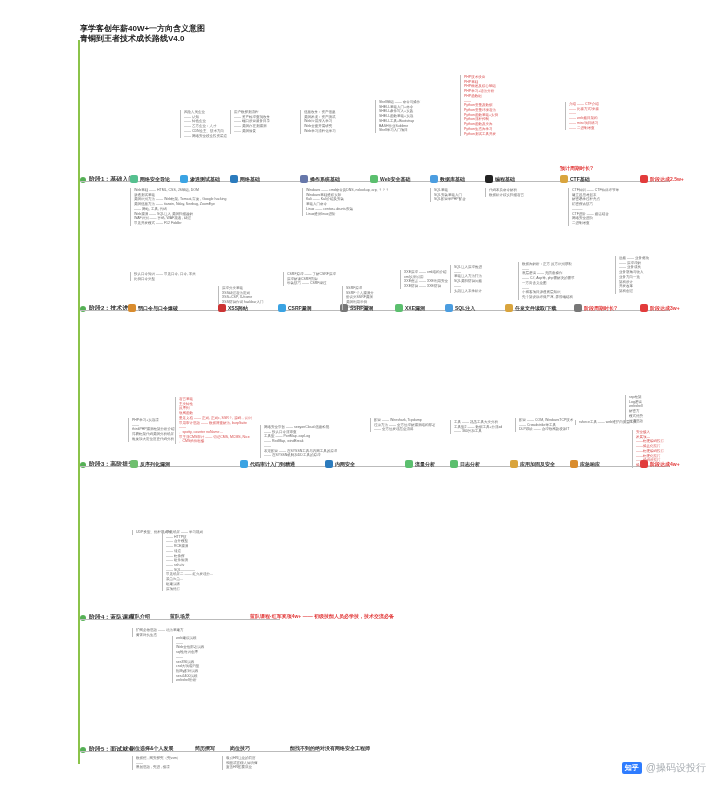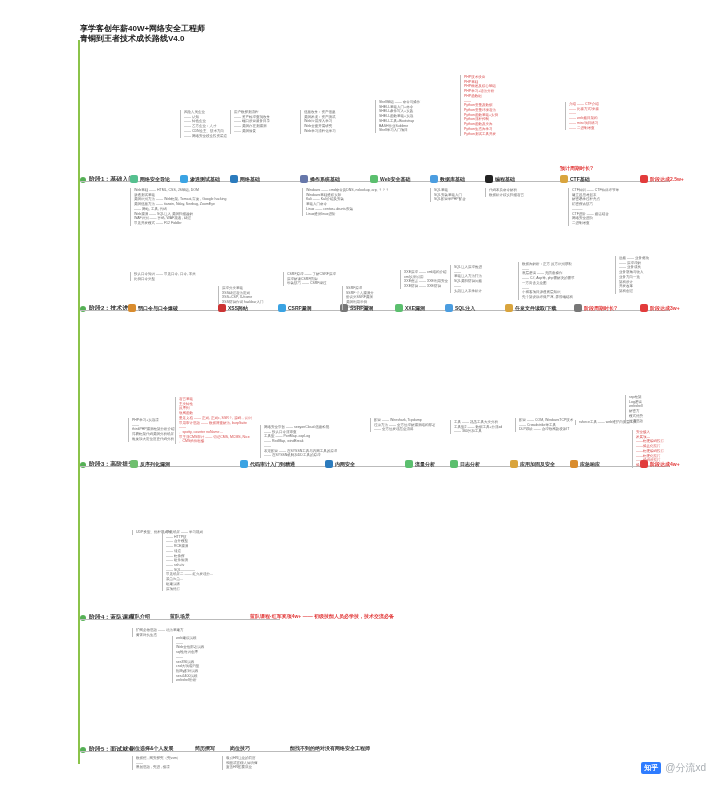--- a/index.html
+++ b/index.html
@@ -114,21 +114,21 @@
   }
 </style>
 </head>
 <body>
 
 <div class="canvas">
 
   <div class="spine"></div>
 
   <div class="title-block">
-    <div>享学客创年薪40W+网络安全工程师</div>
+    <div>享学客创年薪40W+一方向含义意图</div>
     <div>青铜到王者技术成长路线V4.0</div>
   </div>
 
   <div id="stages-root">
       <div class="stage" style="top: 175px;">
         <div class="stage-label">
           <span class="dot" style="background: rgb(85, 176, 85);"></span>
           <span>阶段1：基础入门</span>
         </div>
         <div class="hbar" style="left: 0px; top: 6px; width: 590px;"></div>
@@ -542,15 +542,15 @@
       </div>
       <div class="cluster bordered" style="left: 222px; top: 756px;">
         <div class="l">吸引HR注意的简历</div>
         <div class="l">和面试官聊人体听懂</div>
         <div class="l">直击HR想要就业</div>
       </div>
     </div>
 
   <div class="watermark">
     <span class="zhihu">知乎</span>
-    <span>@分流xd</span>
+    <span>@操码设投行</span>
   </div>
 </div>
 
 </body></html>

